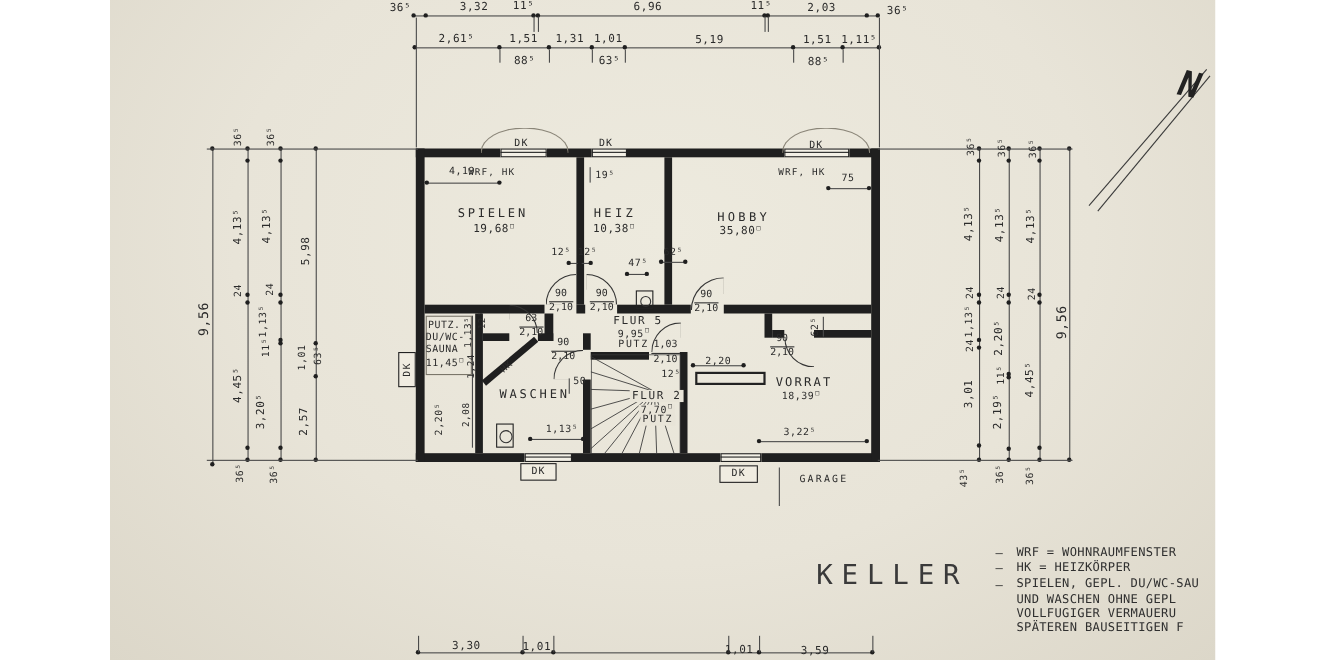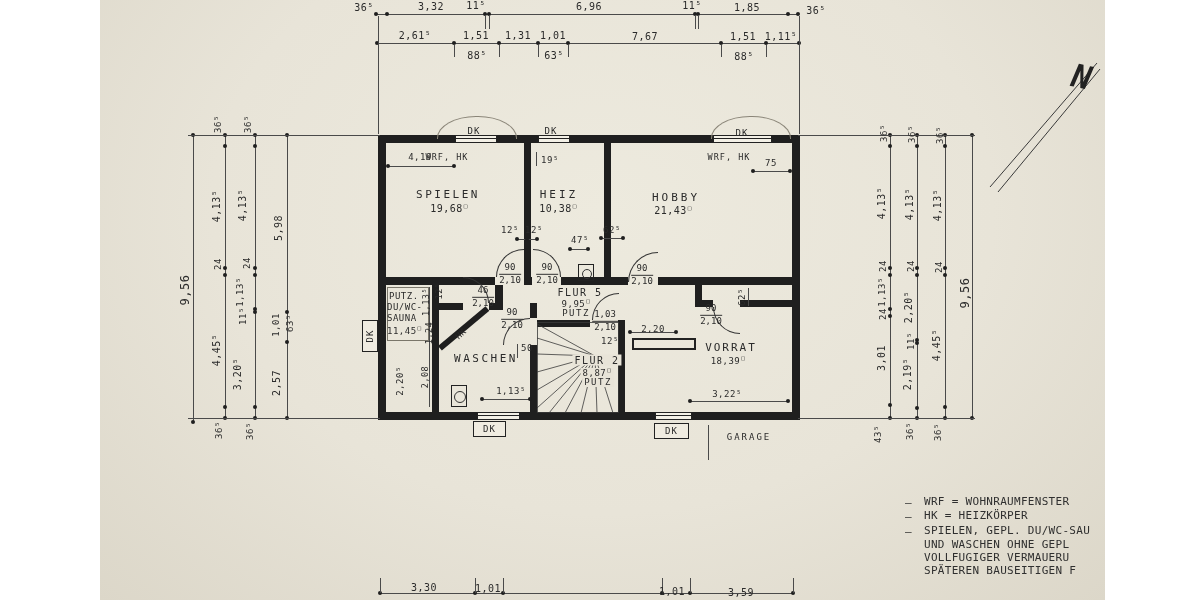--- a/index.html
+++ b/index.html
@@ -312,27 +312,27 @@
     <div class="ln" style="left:536px;top:152px;width:1px;height:14px"></div>
     <div class="ln" style="left:517px;top:344px;width:1px;height:14px"></div>
     <div class="ln" style="left:748px;top:288px;width:1px;height:18px"></div>
     <div class="ln" style="left:429px;top:287px;width:1px;height:120px"></div>
 
     <span class="lbl" style="left:364px;top:8px">36⁵</span>
     <span class="lbl" style="left:431px;top:7px">3,32</span>
     <span class="lbl" style="left:476px;top:6px">11⁵</span>
     <span class="lbl" style="left:589px;top:7px">6,96</span>
     <span class="lbl" style="left:692px;top:6px">11⁵</span>
-    <span class="lbl" style="left:747px;top:8px">1,85</span>
+    <span class="lbl" style="left:747px;top:8px">2,03</span>
     <span class="lbl" style="left:816px;top:11px">36⁵</span>
     <span class="lbl" style="left:415px;top:36px">2,61⁵</span>
     <span class="lbl" style="left:476px;top:36px">1,51</span>
     <span class="lbl" style="left:518px;top:36px">1,31</span>
     <span class="lbl" style="left:553px;top:36px">1,01</span>
-    <span class="lbl" style="left:645px;top:37px">7,67</span>
+    <span class="lbl" style="left:645px;top:37px">5,19</span>
     <span class="lbl" style="left:743px;top:37px">1,51</span>
     <span class="lbl" style="left:781px;top:37px">1,11⁵</span>
     <span class="lbl" style="left:477px;top:56px">88⁵</span>
     <span class="lbl" style="left:554px;top:56px">63⁵</span>
     <span class="lbl" style="left:744px;top:57px">88⁵</span>
 
     <span class="lbl" style="left:424px;top:588px">3,30</span>
     <span class="lbl" style="left:488px;top:589px">1,01</span>
     <span class="lbl" style="left:574px;top:618px">5,35</span>
     <span class="lbl" style="left:672px;top:592px">1,01</span>
@@ -403,21 +403,21 @@
       <b>90</b><span>2,10</span></div>
     <div class="frac" style="left:547px;top:274px">
       <b>90</b><span>2,10</span></div>
     <div class="frac" style="left:642px;top:275px">
       <b>90</b><span>2,10</span></div>
     <div class="frac" style="left:512px;top:319px">
       <b>90</b><span>2,10</span></div>
     <div class="frac" style="left:711px;top:315px">
       <b>90</b><span>2,10</span></div>
     <div class="frac" style="left:483px;top:297px">
-      <b>46</b><span>2,10</span></div>
+      <b>63</b><span>2,10</span></div>
     <div class="frac" style="left:605px;top:321px">
       <b>1,03</b><span>2,10</span></div>
 
     <span class="lbl s9" style="left:474px;top:131px;letter-spacing:1px">DK</span>
     <span class="lbl s9" style="left:551px;top:131px;letter-spacing:1px">DK</span>
     <span class="lbl s9" style="left:742px;top:133px;letter-spacing:1px">DK</span>
     <div class="dkbox" style="left:473px;top:421px;width:33px;height:16px">
       <span>DK</span>
       </div>
     <div class="dkbox" style="left:654px;top:423px;width:35px;height:16px">
@@ -428,50 +428,51 @@
       </div>
 
     <div class="room" style="left:448px;top:194px">SPIELEN</div>
     <div class="room area" style="left:449px;top:208px">
       <span>19,68</span><sup class="sq">□</sup></div>
     <div class="room" style="left:559px;top:194px;letter-spacing:3px">HEIZ</div>
     <div class="room area" style="left:558px;top:208px">
       <span>10,38</span><sup class="sq">□</sup></div>
     <div class="room" style="left:676px;top:197px;letter-spacing:3px">HOBBY</div>
     <div class="room area" style="left:673px;top:210px">
-      <span>21,43</span><sup class="sq">□</sup></div>
+      <span>35,80</span><sup class="sq">□</sup></div>
     <span class="lbl la s9" style="left:389px;top:292px">PUTZ.</span>
     <span class="lbl la s9" style="left:387px;top:303px">DU/WC-</span>
     <span class="lbl la s9" style="left:387px;top:314px">SAUNA</span>
     <span class="lbl la s9" style="left:387px;top:325px">
       <span>11,45</span><sup class="sq">□</sup></span>
     <div class="room" style="left:486px;top:358px">WASCHEN</div>
     <div class="room" style="left:580px;top:292px;font-size:10px;letter-spacing:1.5px">FLUR 5</div>
     <div class="room area" style="left:576px;top:303px;font-size:9px">
       <span>9,95</span><sup class="sq">□</sup></div>
     <div class="room" style="left:576px;top:313px;font-size:9px;letter-spacing:1.5px">PUTZ</div>
     <div class="room" style="left:597px;top:360px;font-size:10px;letter-spacing:1.5px">
       <span class="mask">FLUR 2</span></div>
     <div class="room area" style="left:597px;top:372px;font-size:9px">
-      <span class="mask"><span>8,87</span><sup class="sq">□</sup></span></div>
+      <span class="mask"><span>7,70</span><sup class="sq">□</sup></span></div>
     <div class="room" style="left:598px;top:382px;font-size:9px;letter-spacing:1.5px">
       <span class="mask">PUTZ</span></div>
     <div class="room" style="left:731px;top:347px;letter-spacing:2px">VORRAT</div>
     <div class="room area" style="left:728px;top:360px;font-size:9px">
       <span>18,39</span><sup class="sq">□</sup></div>
     <span class="lbl s9" style="left:749px;top:437px;letter-spacing:2px">GARAGE</span>
 
     <svg class="abs" style="left:985px;top:55px" width="118" height="140" viewBox="0 0 118 140">
       <g stroke="#3a3a3a" stroke-width="1" fill="none">
         <line x1="5" y1="132" x2="112" y2="8"></line>
         <line x1="13" y1="137" x2="115" y2="14"></line>
       </g>
     </svg>
     <span id="north-n">N</span>
 
+    <div id="keller">KELLER</div>
     <span class="lgd" style="left:905px;top:496px">—</span>
     <span class="lgl" style="left:924px;top:495px">WRF = WOHNRAUMFENSTER</span>
     <span class="lgd" style="left:905px;top:510px">—</span>
     <span class="lgl" style="left:924px;top:509px">HK = HEIZKÖRPER</span>
     <span class="lgd" style="left:905px;top:525px">—</span>
     <span class="lgl" style="left:924px;top:524px">SPIELEN, GEPL. DU/WC-SAU</span>
     <span class="lgl" style="left:924px;top:538px">UND WASCHEN OHNE GEPL</span>
     <span class="lgl" style="left:924px;top:551px">VOLLFUGIGER VERMAUERU</span>
     <span class="lgl" style="left:924px;top:564px">SPÄTEREN BAUSEITIGEN F</span>
   </div>

